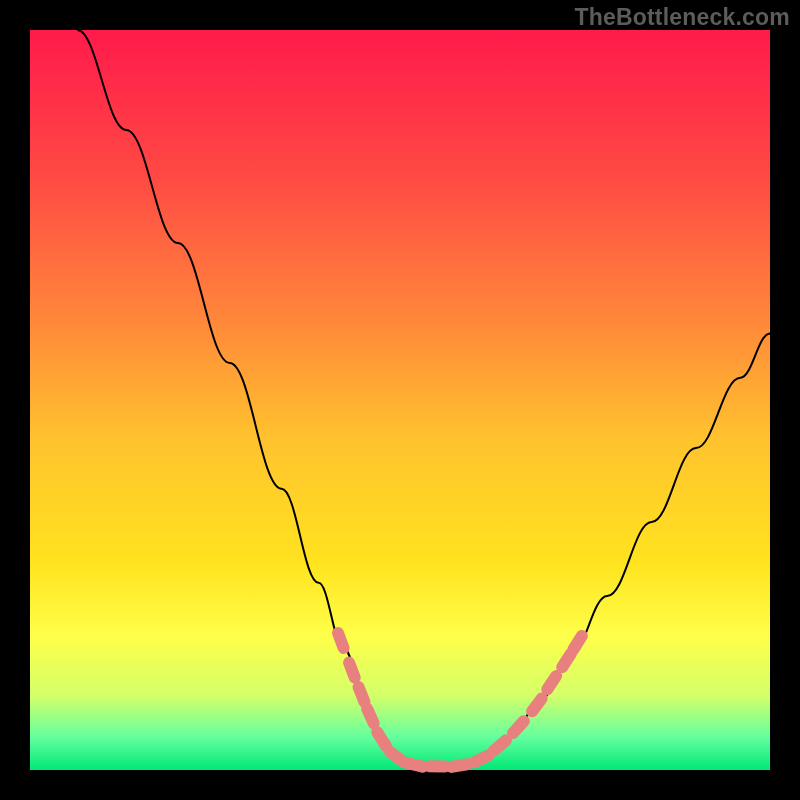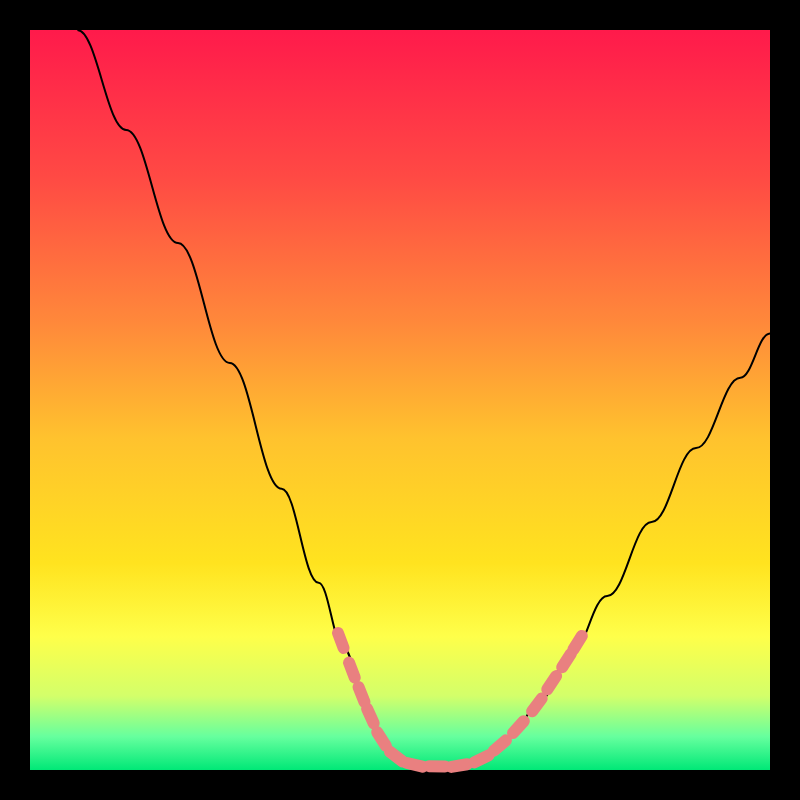--- a/index.html
+++ b/index.html
@@ -27,20 +27,21 @@
     z-index: 10;
   }
   svg {
     display: block;
   }
 </style>
 </head>
 <body>
 
 <div class="frame">
+  <div class="watermark">TheBottleneck.com</div>
   <svg id="chart-svg" width="800" height="800" viewBox="0 0 800 800">
     <defs>
       <linearGradient id="bg-grad" x1="0" y1="0" x2="0" y2="1">
           <stop offset="0.00%" stop-color="#ff1a4b"></stop>
           <stop offset="20.00%" stop-color="#ff4a44"></stop>
           <stop offset="40.00%" stop-color="#ff8a3a"></stop>
           <stop offset="55.00%" stop-color="#ffc22e"></stop>
           <stop offset="72.00%" stop-color="#ffe31f"></stop>
           <stop offset="82.00%" stop-color="#feff4a"></stop>
           <stop offset="90.00%" stop-color="#d3ff6a"></stop>

